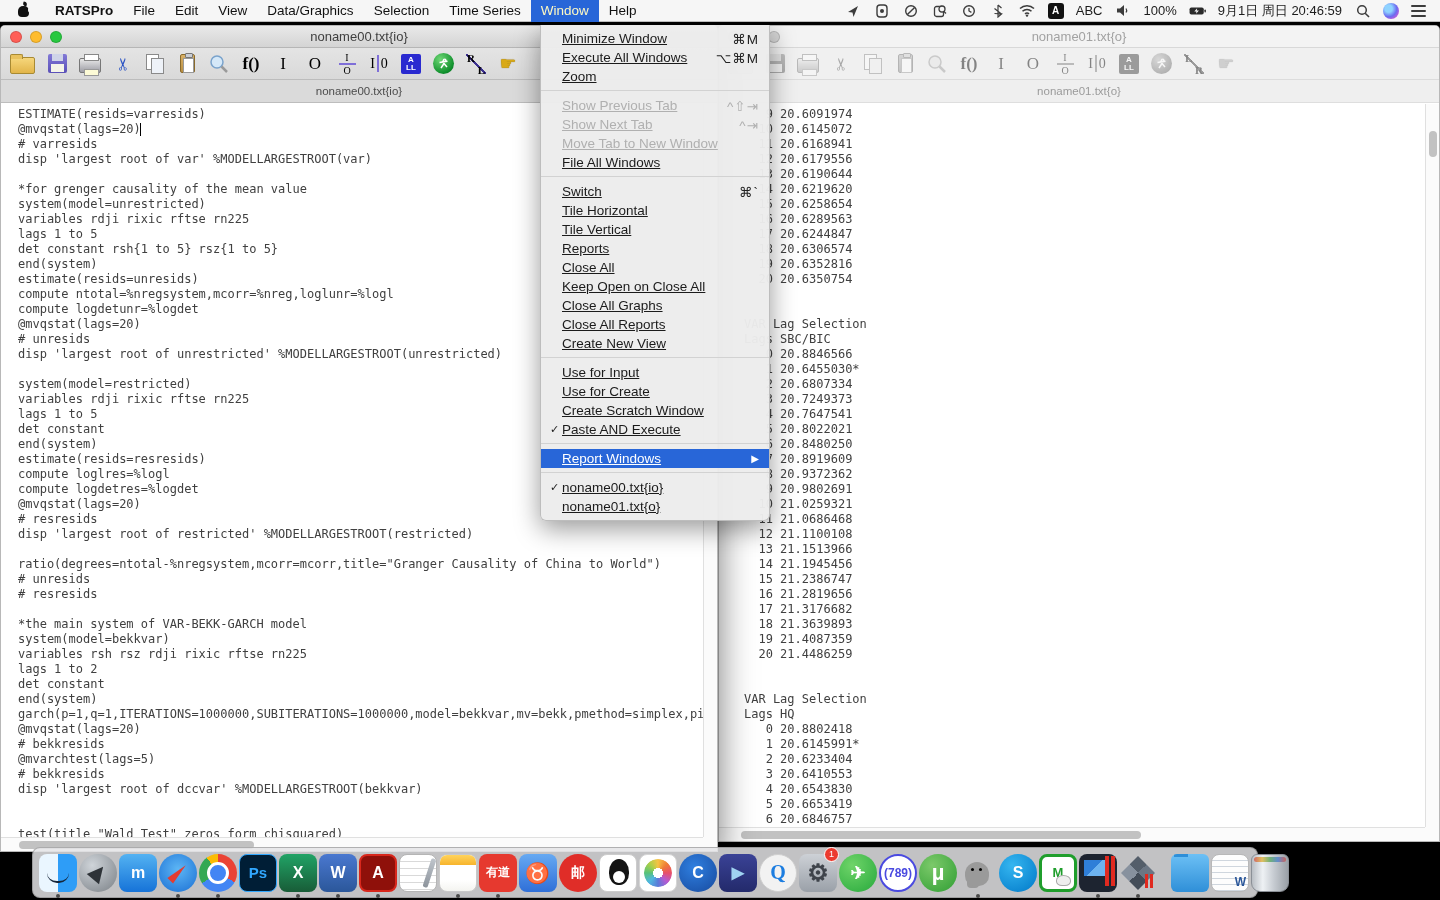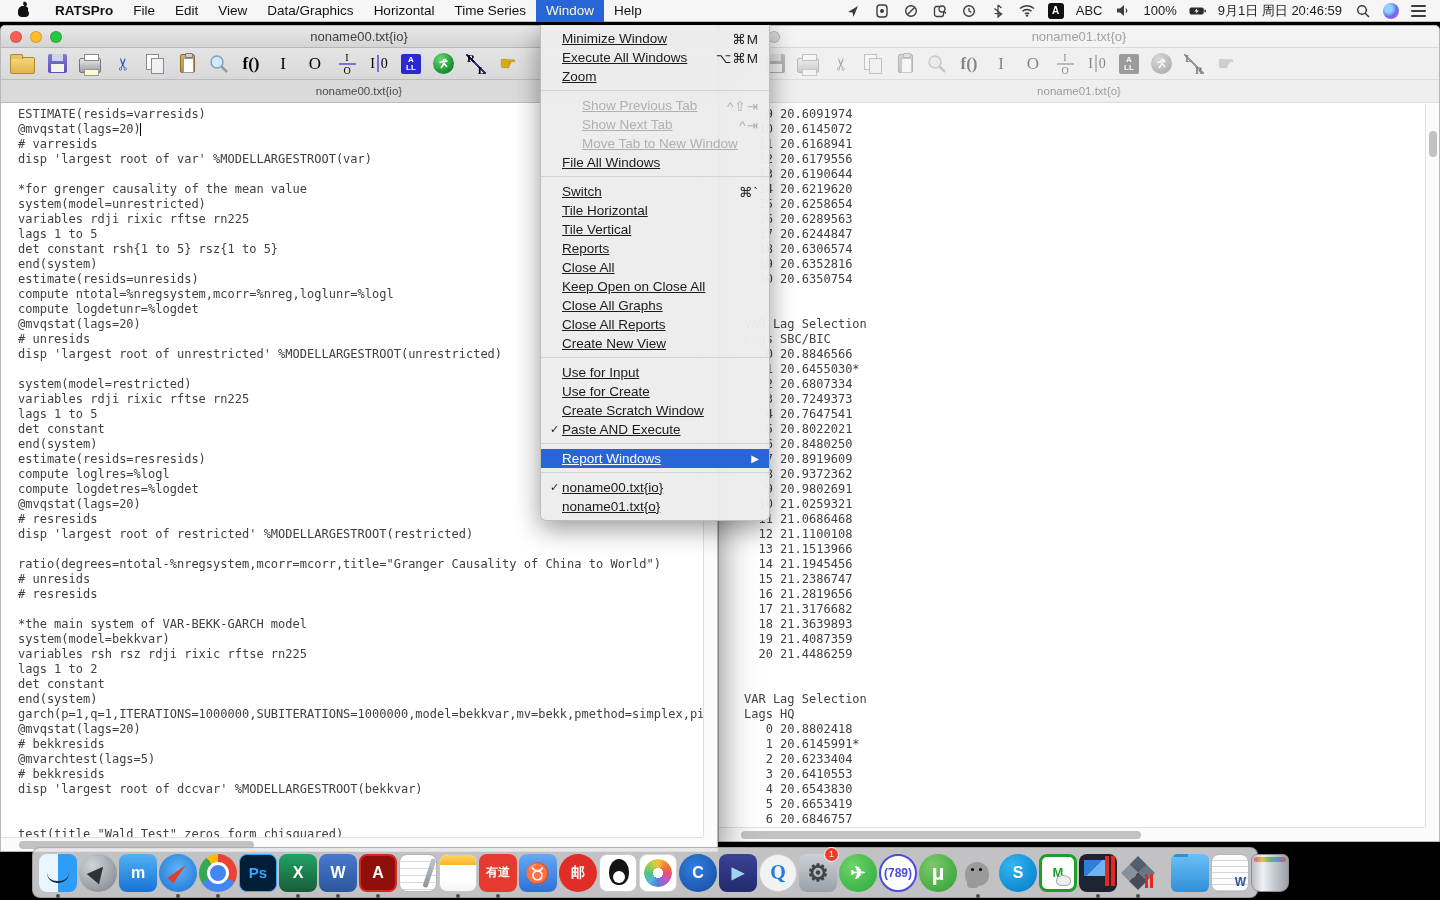--- a/index.html
+++ b/index.html
@@ -88,21 +88,21 @@
   .ic-hand{font-size:19px;color:#d9a916;text-shadow:0 0 1px #7a5c00;}
 
   
   .popup{position:absolute;left:540px;top:25px;width:230px;z-index:80;background:rgba(236,236,236,.97);
     border:1px solid #bdbdbd;border-top:none;border-radius:0 0 6px 6px;box-shadow:0 8px 26px rgba(0,0,0,.4);
     padding:4px 0;font-size:13.5px;color:#1b1b1b;}
   .mi{height:19px;display:flex;align-items:center;padding:0 10px 0 6px;}
   .mi .chk{width:15px;text-align:center;font-size:11px;}
   .mi .lbl{flex:1;white-space:nowrap;text-decoration:underline;}
   .mi .sc{color:#222;margin-left:8px;letter-spacing:1px;}
-  .mi.disabled{color:#b0b0b0;gap:20px;} .mi.disabled .sc{color:#b0b0b0;}
+  .mi.disabled{color:#b0b0b0;} .mi.disabled .sc{color:#b0b0b0;}
   .mi.hl{background:#2866d8;color:#fff;}
   .mi .arrow{font-size:10px;}
   .msep{height:2px;border-top:1px solid #d2d2d2;margin:4px 0;}
 
   
   .dock{position:absolute;left:32px;top:847px;width:1226px;height:51px;z-index:95;
     background:rgba(228,228,230,.85);border:1px solid rgba(120,120,120,.5);border-radius:8px;
     display:flex;align-items:center;padding:0 6px;gap:2px;}
   .ditem{position:relative;width:39px;height:48px;display:flex;align-items:center;justify-content:center;}
   .dicon{width:38px;height:38px;border-radius:8px;display:flex;align-items:center;justify-content:center;
@@ -171,21 +171,21 @@
 
 <div class="menubar">
   <span class="apple">
       <span class="leaf"></span>
     </span>
   <span class="mitem app">RATSPro</span>
   <span class="mitem">File</span>
   <span class="mitem">Edit</span>
   <span class="mitem">View</span>
   <span class="mitem">Data/Graphics</span>
-  <span class="mitem">Horizontal</span>
+  <span class="mitem">Selection</span>
   <span class="mitem">Time Series</span>
   <span class="mitem active">Window</span>
   <span class="mitem">Help</span>
 
   <span class="mstatus">
     <span class="sic">
         <svg width="14" height="14" viewBox="0 0 14 14">
           <path d="M12 2 L2 8 L6.5 8.5 L7.5 13 Z" fill="#3c3c3c"></path>
         </svg>
       </span>

